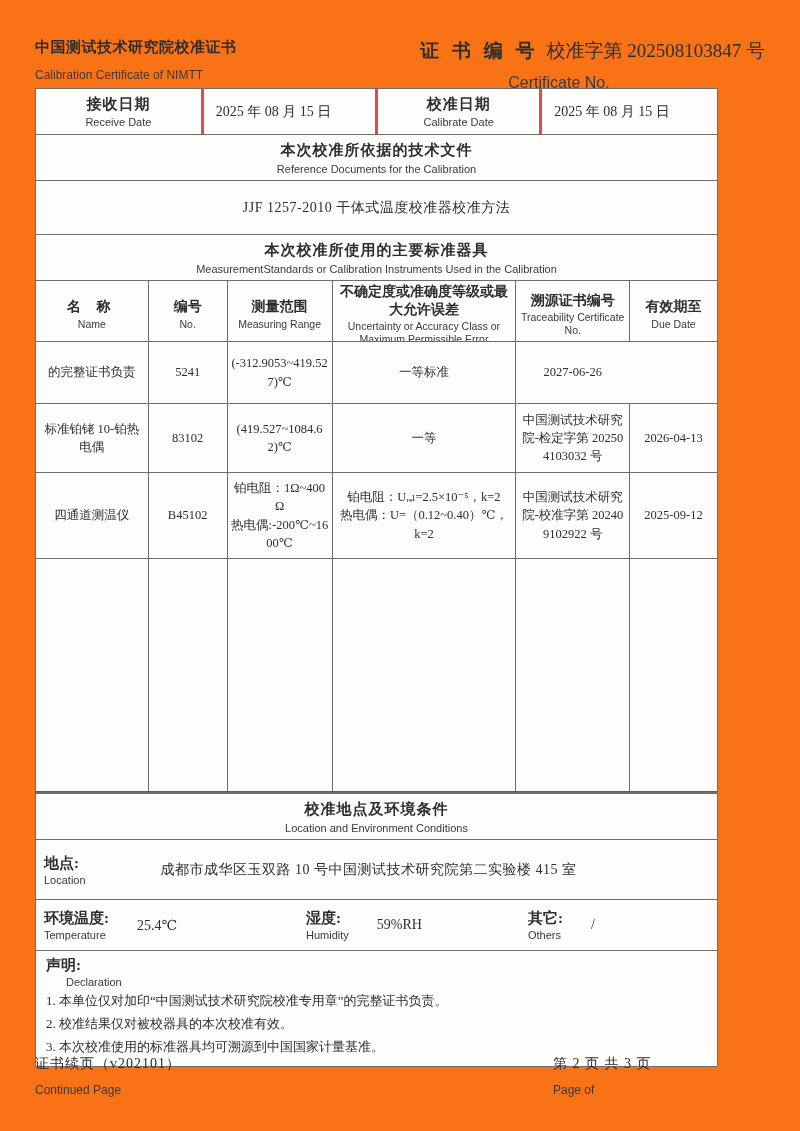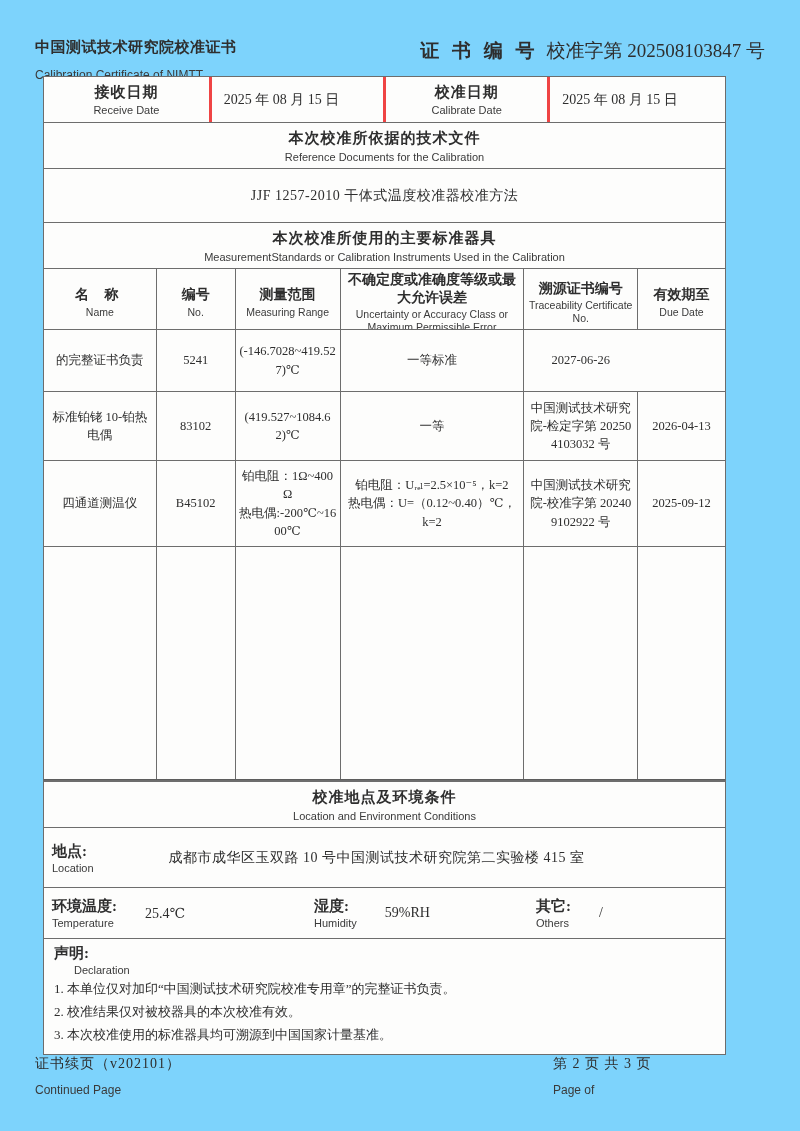--- a/index.html
+++ b/index.html
@@ -2,21 +2,21 @@
 <html><head>
 <meta charset="utf-8">
 <style>
   * { margin: 0; padding: 0; box-sizing: border-box; }
   html, body { background: #f2f2f0; }
   .page {
     position: relative;
     width: 800px;
     height: 1131px;
     margin: 0 auto;
-    background: #7dd3fc;
+    background: #f97316;
     color: #2e2e2e;
     font-family: "Liberation Serif", "DejaVu Serif", serif;
     overflow: hidden;
   }
   .content { position: absolute; left: 35px; top: 0; width: 683px; }
 
   
   .top-header {
     position: absolute; left: 35px; top: 38px; width: 730px;
     display: flex; justify-content: space-between; align-items: flex-start;
@@ -109,21 +109,21 @@
       <div class="en">Calibration Certificate of NIMTT</div>
     </div>
     <div class="th-right">
       <div class="cn">
         <span class="lbl">证 书 编 号</span><span>校准字第 202508103847 号</span>
       </div>
       <div class="en">Certificate No.</div>
     </div>
   </div>
 
-  <div class="content" style="top:76px;margin-left:8px;">
+  <div class="content" style="top:88px;">
 
     <div class="box first-box date-table">
       <div class="dt-label">
         <div class="cn">接收日期</div>
         <div class="en">Receive Date</div>
       </div>
       <div class="dt-value">2025 年 08 月 15 日</div>
       <div class="dt-label">
         <div class="cn">校准日期</div>
         <div class="en">Calibrate Date</div>
@@ -165,21 +165,21 @@
       </div>
       <div>
         <div class="cn">有效期至</div>
         <div class="en">Due Date</div>
       </div>
     </div>
 
     <div class="box grid6 std-row row-1">
       <div>的完整证书负责</div>
       <div>5241</div>
-      <div class="breakall">(-146.7028~419.527)℃</div>
+      <div class="breakall">(-312.9053~419.527)℃</div>
       <div>一等标准</div>
       <div>2027-06-26</div>
     </div>
 
     <div class="box grid6 std-row row-2">
       <div>标准铂铑 10-铂热电偶</div>
       <div>83102</div>
       <div class="breakall">(419.527~1084.62)℃</div>
       <div>一等</div>
       <div class="breakall">中国测试技术研究院-检定字第 202504103032 号</div>

